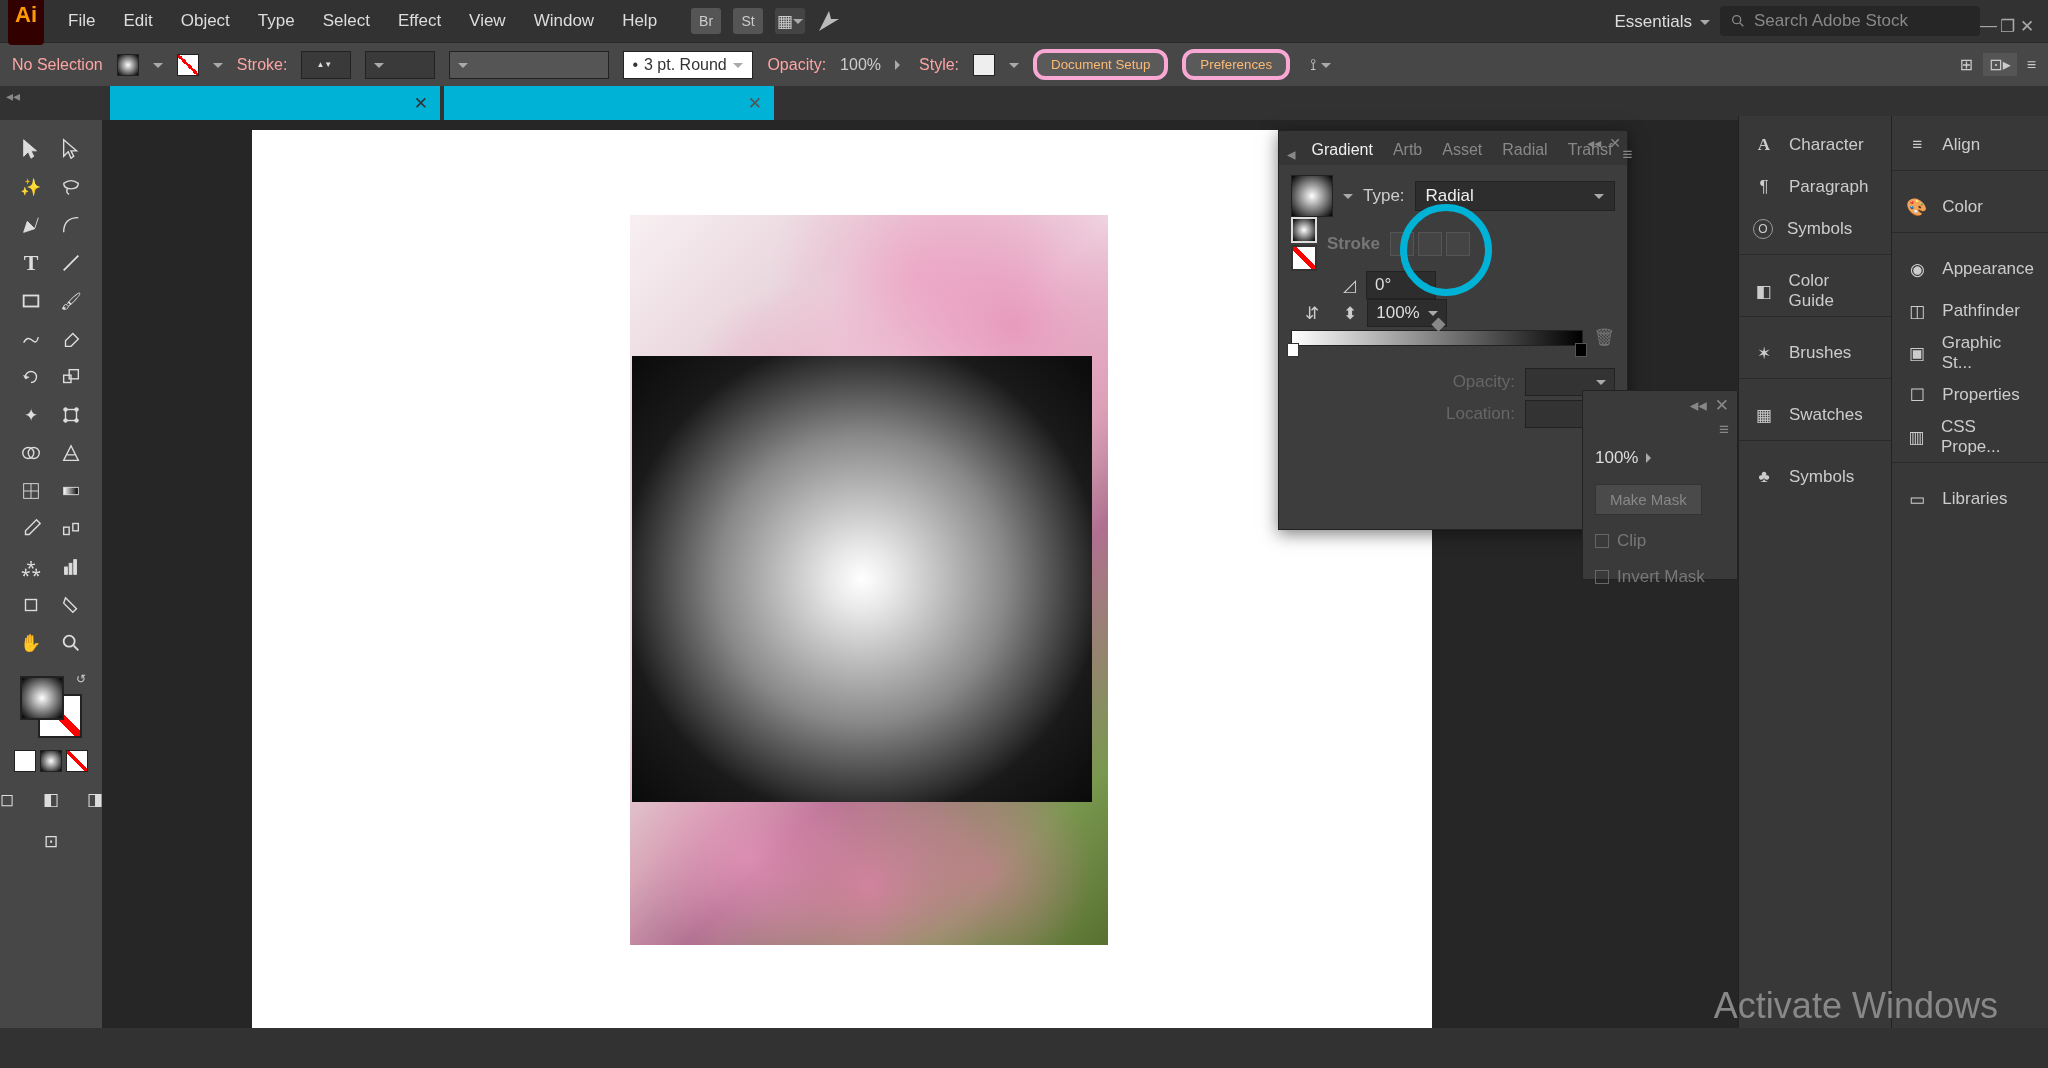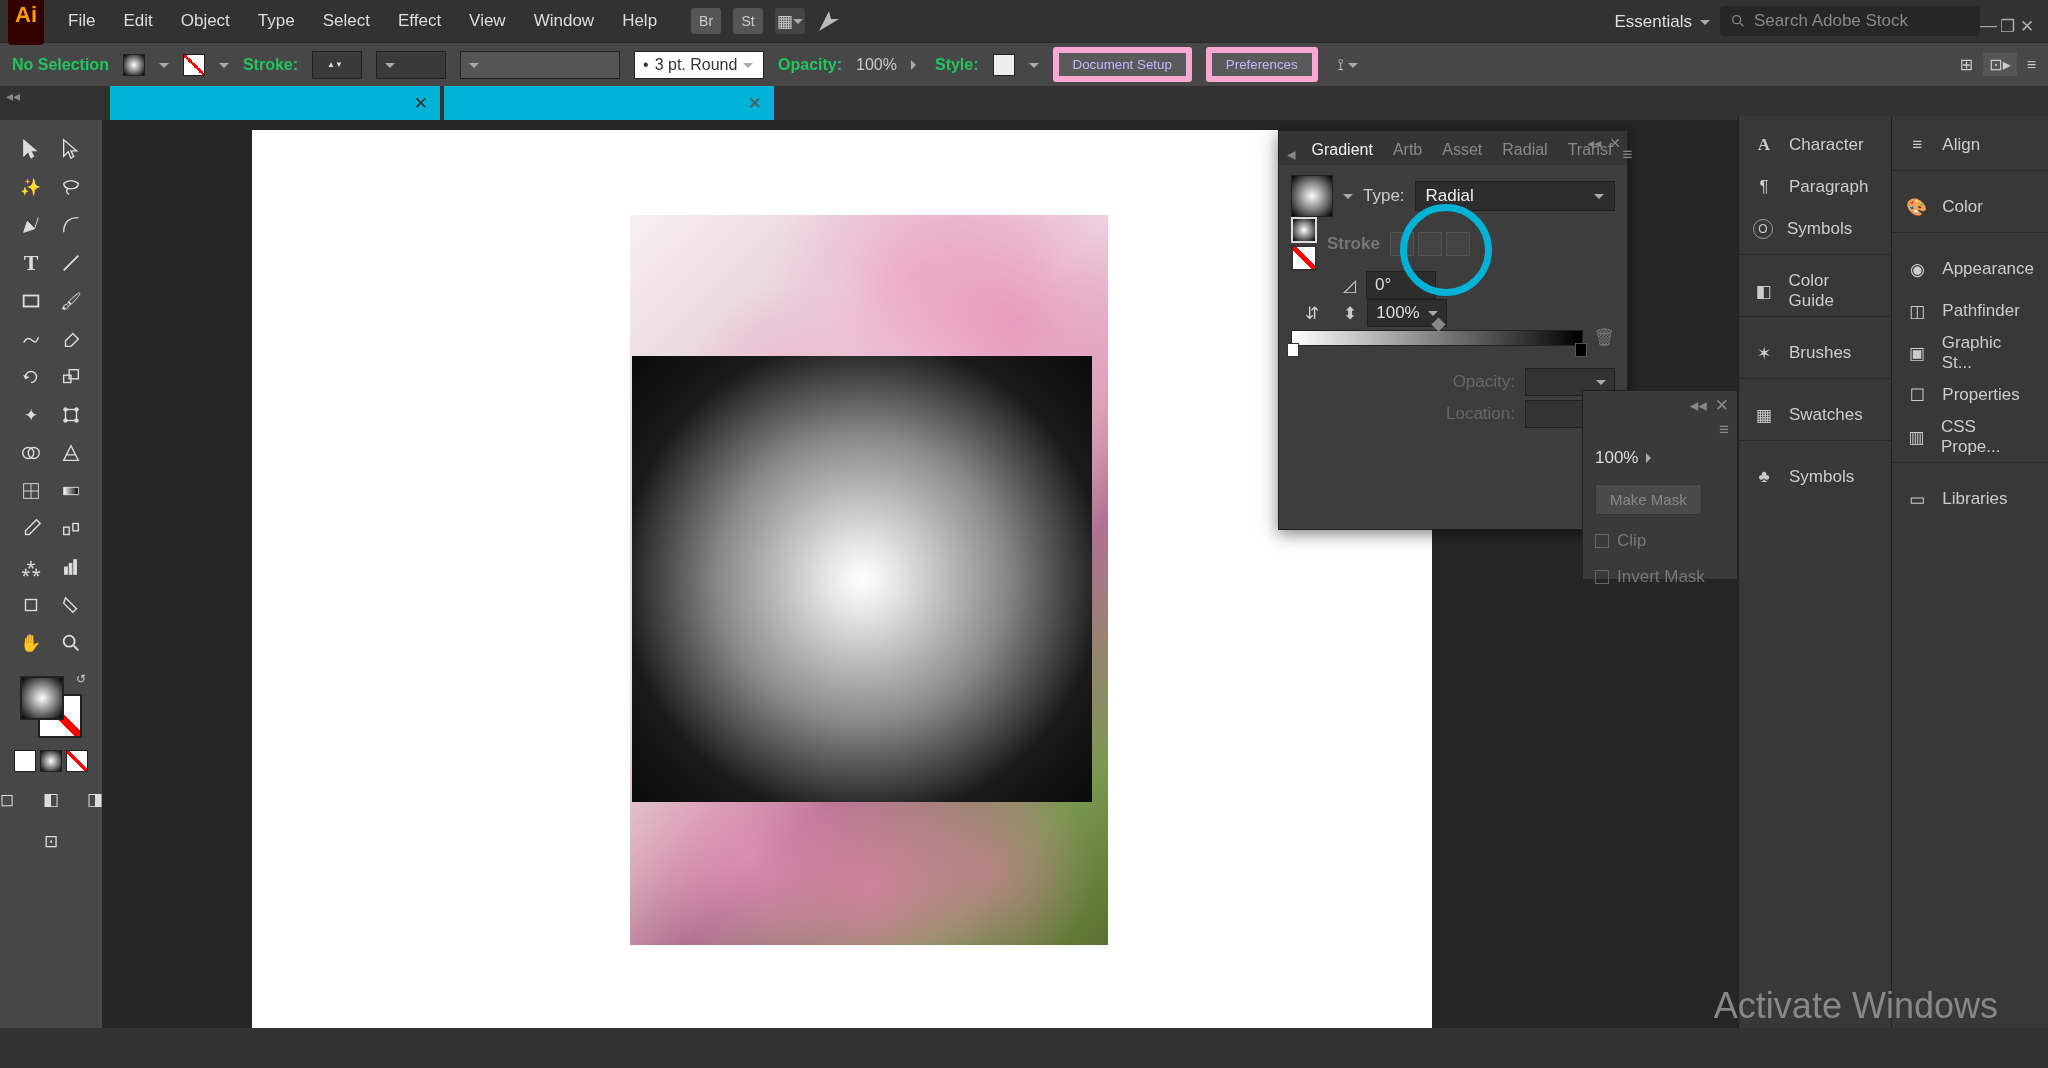--- a/index.html
+++ b/index.html
@@ -11,27 +11,27 @@
 .menu-item { padding: 6px 14px; color: #ddd; cursor: pointer; }
 .menu-icons { display: flex; gap: 12px; margin-left: 20px; align-items: center; }
 .menu-iconbox { width: 30px; height: 26px; background: #555; border-radius: 3px; }
 .menubar-right { margin-left: auto; display: flex; align-items: flex-end; }
 .workspace-picker { padding: 4px 10px; color: #ddd; display:flex; align-items:center; gap:8px;}
 .search-stock { width: 260px; height: 30px; background: #262626; border-radius: 4px; display: flex; align-items: center; padding: 0 10px; color: #888; gap: 8px;}
 .win-ctrl { width: 20px; height: 20px; color:#aaa; }
 
 
 .controlbar { height: 44px; background: #474747; display: flex; align-items: center; padding: 0 12px; gap: 14px; font-size: 16px; border-top:1px solid #2a2a2a;}
-.cb-label { color: #22c55e; font-weight: bold; }
+.cb-label { color: #fca5a5; }
 .swatch { width: 22px; height: 22px; border: 1px solid #222; }
 .grad-swatch { background: radial-gradient(#fff,#000); }
 .nostroke-swatch { background: #fff; position: relative; overflow:hidden;}
 .nostroke-swatch::after{content:"";position:absolute;inset:0;background:linear-gradient(to top right, transparent 45%, red 45%, red 55%, transparent 55%);}
 .dropdown-box { background: #3a3a3a; border: 1px solid #222; height: 28px; display: flex; align-items: center; padding: 0 8px; color:#ddd; gap:6px;}
-.btn { background: #5a5a5a; border:6px solid #f9a8d4; padding: 4px 14px; color:#c4b5fd; border-radius:3px;}
+.btn { background: #5a5a5a; border:4px solid #f9a8d4; padding: 4px 14px; color:#fdba74; border-radius:12px;}
 
 
 .tabrow { height: 34px; background: #323232; display: flex; align-items: stretch; padding-left: 110px; }
 .doc-tab { width: 330px; background: #00b3d6; position: relative; display:flex; align-items:center; justify-content:flex-end; padding-right:12px;}
 .doc-tab .close { color:#333; }
 .doc-tab.inactive { background:#00b3d6; margin-left:4px;}
 .doc-tab.inactive .close{color:#555;}
 
 
 .main { position: absolute; top: 120px; left: 0; right: 0; bottom: 40px; display: flex; }

